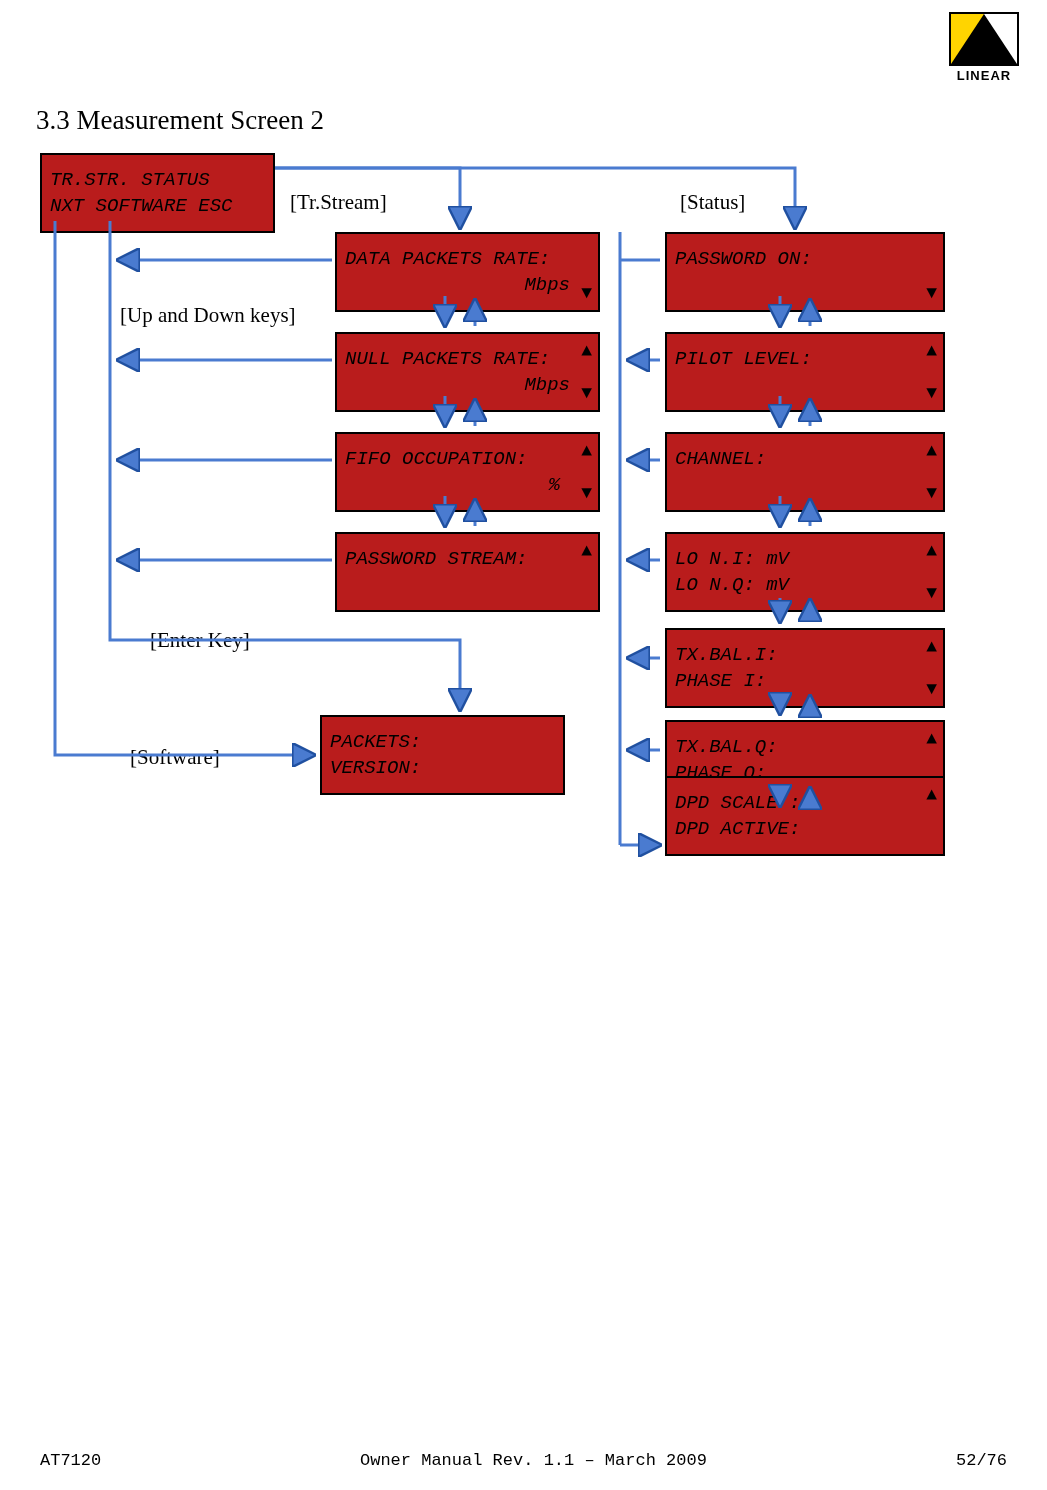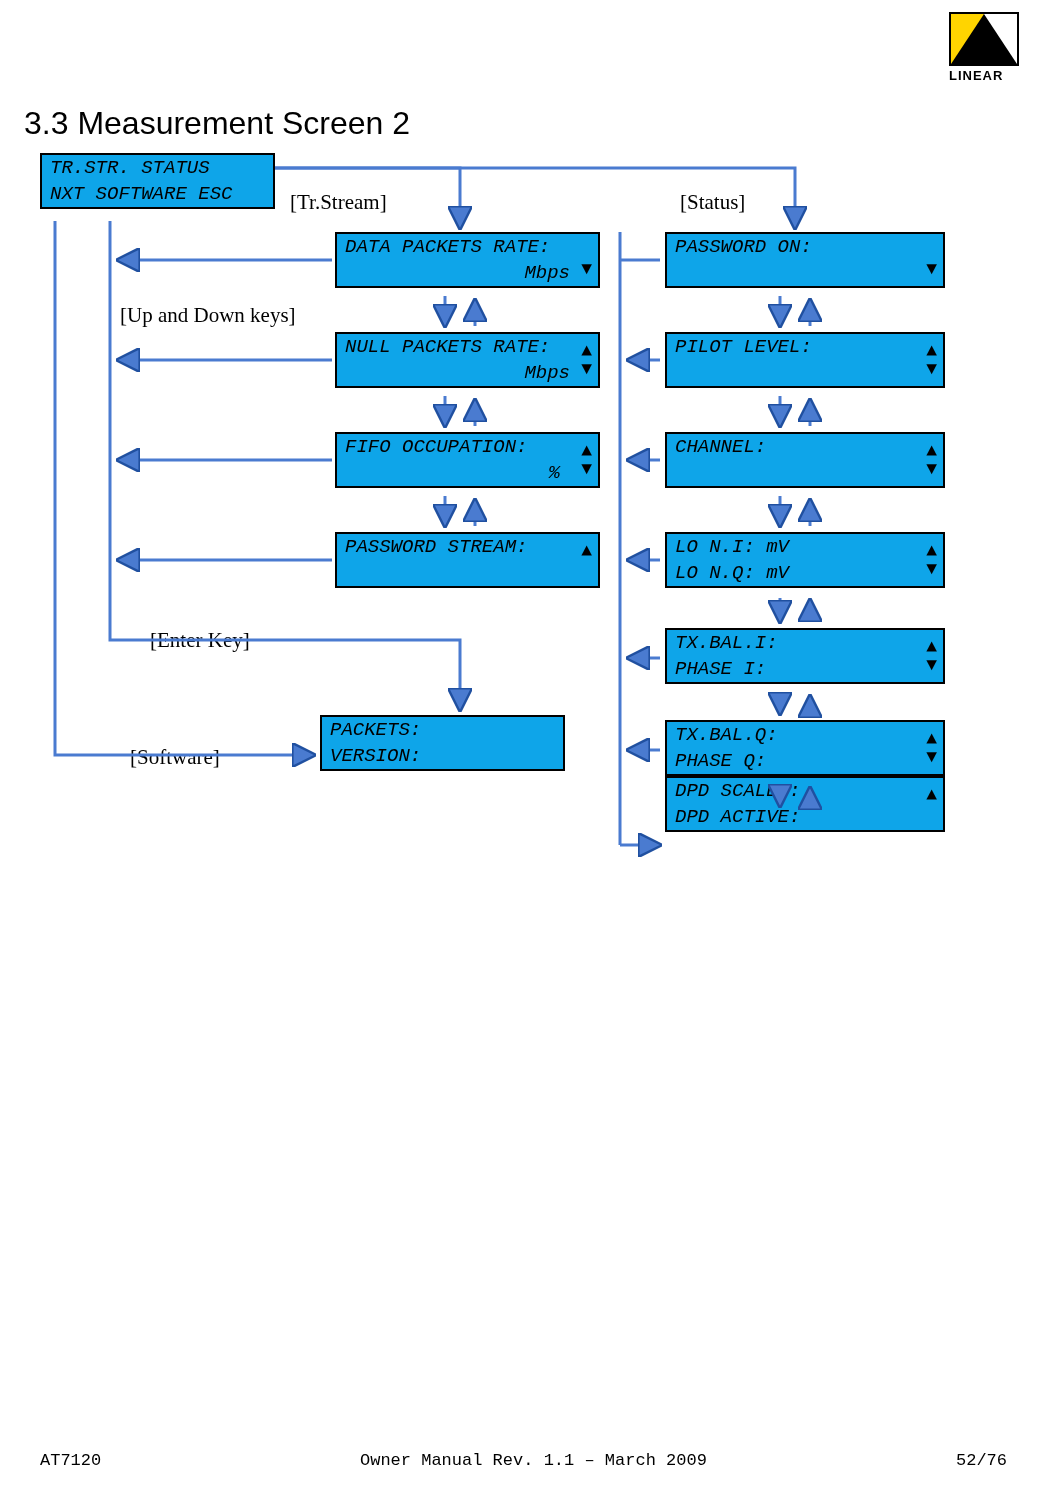--- a/index.html
+++ b/index.html
@@ -1,23 +1,23 @@
 <!DOCTYPE html>
 <html><head>
 <meta charset="utf-8">
 <style>
   html,body{margin:0;padding:0;background:#fff;font-family:"Courier New",monospace;color:#000}
   .page{position:relative;width:1047px;height:1490px}
-  .heading{position:absolute;left:24px;top:105px;font-family:Liberation Sans, sans-serif;font-size:32px}
+  .heading{position:absolute;left:36px;top:105px;font-family:Liberation Serif, serif;font-size:27px}
   .logo{position:absolute;right:28px;top:12px;width:70px;height:70px}
   .logo-box{width:70px;height:54px;background:#000;position:relative;overflow:hidden}
   .logo-tri-y{position:absolute;left:2px;top:2px;width:0;height:0;border-right:33px solid transparent;border-top:50px solid #ffd400}
   .logo-tri-w{position:absolute;right:2px;top:2px;width:0;height:0;border-left:33px solid transparent;border-top:50px solid #fff}
-  .logo-txt{font:700 13px Arial;text-align:left;letter-spacing:1px;margin-top:2px}
-  .box{position:absolute;border:2px solid #000;background:#0ea5e9;padding:0 8px;font-size:19px;line-height:26px;font-style:italic}
+  .logo-txt{font:700 13px Arial;text-align:center;letter-spacing:1px;margin-top:2px}
+  .box{position:absolute;border:2px solid #000;background:#b91c1c;padding:12px 8px;font-size:19px;line-height:26px;font-style:italic}
   .lbl{position:absolute;font-family:Liberation Serif, serif;font-size:21px}
   .footer{position:absolute;bottom:20px;font-family:Liberation Mono, monospace;font-size:17px}
   svg.conn{position:absolute;left:0;top:0;pointer-events:none}
   .arrow-glyph{position:absolute;font-size:18px;font-style:normal}
 </style>
 </head>
 <body>
 
 <div class="page">
 

